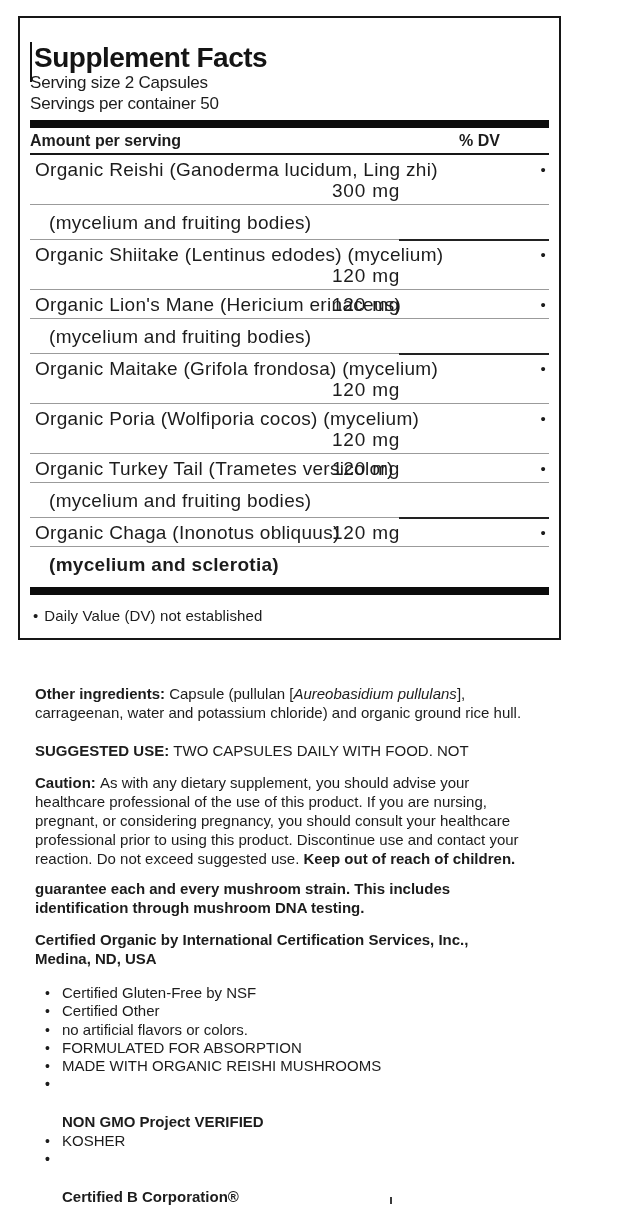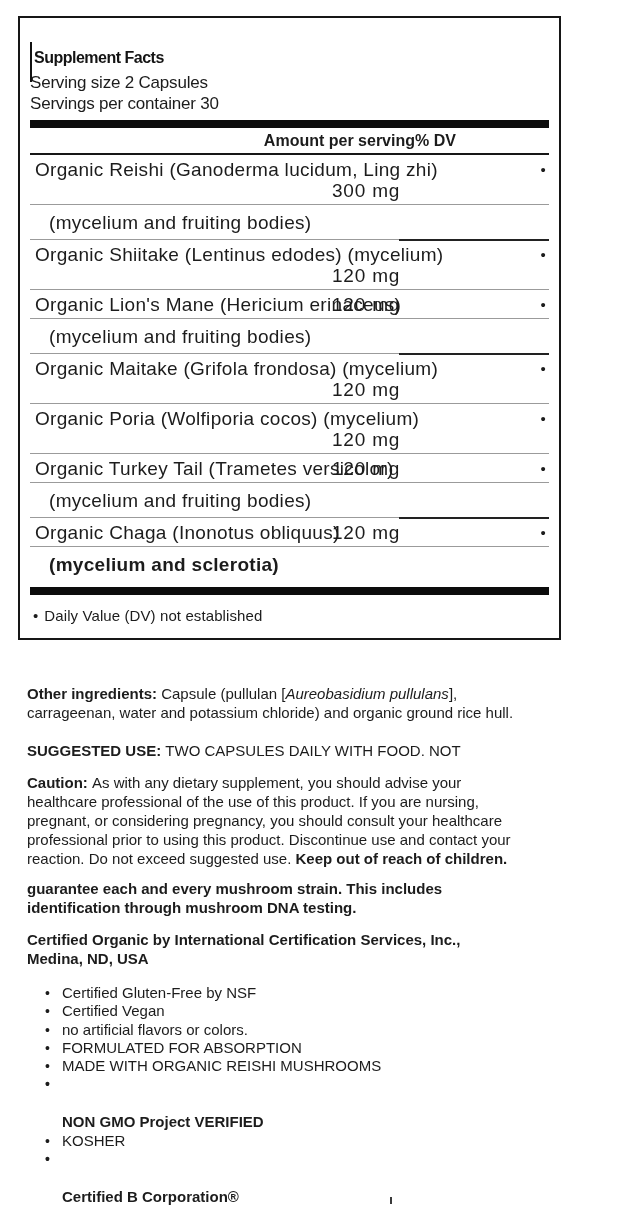--- a/index.html
+++ b/index.html
@@ -11,45 +11,45 @@
   .b{font-weight:bold;}
   .i{font-style:italic;}
 
   
   .panel{
     position:absolute;left:18px;top:16px;width:543px;
     border:2px solid #161616;box-sizing:border-box;
     padding:0 10px;background:#fff;
   }
   .title-wrap{margin-top:26px;position:relative;padding-left:4px;}
-  .sf-title{font-weight:bold;font-size:16px;line-height:28px;letter-spacing:-0.5px;color:#141414;}
+  .sf-title{font-weight:bold;font-size:28px;line-height:28px;letter-spacing:-0.5px;color:#141414;}
   .cursor{position:absolute;left:0;top:-2px;width:2px;height:40px;background:#111;}
   .serving{font-size:17px;line-height:21px;letter-spacing:-0.2px;}
   .thickbar{height:8px;background:#0c0c0c;margin-top:6px;}
   .header-row{display:flex;font-weight:bold;font-size:16px;line-height:20px;padding:3px 0 2px 0;border-bottom:2px solid #161616;}
-  .header-amount{width:385px;text-align:right;}
-  .header-dv{flex:1;text-align:left;padding-right:5px;}
+  .header-amount{width:385px;text-align:left;}
+  .header-dv{flex:1;text-align:center;padding-right:5px;}
 
   .row{position:relative;border-bottom:1px solid #9b9b9b;font-size:19px;line-height:21px;letter-spacing:0.3px;}
   .row.ing{padding:4px 0 3px 0;}
   .row .name{padding-left:5px;white-space:nowrap;}
   .row .amount{letter-spacing:0.8px;}
   .row .amount.abs{position:absolute;left:302px;top:4px;}
   .row .line2{margin-left:302px;}
   .row .dv{position:absolute;right:3px;top:4px;font-size:15px;}
   .row.note{padding:7px 0 6px 19px;}
   .row.dark-right::after{content:"";position:absolute;right:0;bottom:-2px;width:150px;height:2px;background:#222;}
   .row.no-border{border-bottom:none;font-weight:bold;}
 
   .footnote{padding:12px 0 14px 3px;font-size:15px;letter-spacing:0.1px;}
   .footnote .fn-bullet{margin-right:6px;}
 
   
   .footer{position:absolute;left:27px;top:684px;width:566px;font-size:15px;line-height:19px;}
-  .section .line{white-space:pre-wrap;}
+  .section .line{white-space:pre-wrap;margin-left:8px;}
   .s-other{margin-bottom:19px;}
   .s-suggested{margin-bottom:13px;}
   .s-caution{margin-bottom:11px;}
   .s-dna{margin-bottom:13px;font-weight:bold;}
   .s-certified{margin-bottom:16px;font-weight:bold;}
 
   .bullets{}
   .bullet-item{display:flex;line-height:18.3px;padding-left:18px;}
   .bullet-item .dot{width:17px;font-size:14px;}
   .bullet-item.b .txt{font-weight:bold;margin-top:38px;}
@@ -59,21 +59,21 @@
 </head>
 <body>
 
 <div class="panel">
   <div class="title-wrap">
     <span class="cursor"></span>
     <span class="sf-title">Supplement Facts</span>
   </div>
   <div class="serving">
     <div>Serving size 2 Capsules</div>
-    <div>Servings per container 30</div>
+    <div>Servings per container 50</div>
   </div>
   <div class="thickbar"></div>
   <div class="header-row">
     <div class="header-amount">Amount per serving</div>
     <div class="header-dv">% DV</div>
   </div>
   <div>
       <div class="row ing">
         <div class="line1"><span class="name">Organic Reishi (Ganoderma lucidum, Ling zhi)</span><span class="dv">•</span></div>
         <div class="line2"><span class="amount">300 mg</span></div>
@@ -135,21 +135,21 @@
         <div class="line"><span class="">Medina, ND, USA</span></div>
       </div>
     </div>
   <div class="bullets">
       <div class="bullet-item">
         <span class="dot">•</span>
         <span class="txt">Certified Gluten-Free by NSF</span>
       </div>
       <div class="bullet-item">
         <span class="dot">•</span>
-        <span class="txt">Certified Vegan</span>
+        <span class="txt">Certified Other</span>
       </div>
       <div class="bullet-item">
         <span class="dot">•</span>
         <span class="txt">no artificial flavors or colors.</span>
       </div>
       <div class="bullet-item">
         <span class="dot">•</span>
         <span class="txt">FORMULATED FOR ABSORPTION</span>
       </div>
       <div class="bullet-item">

